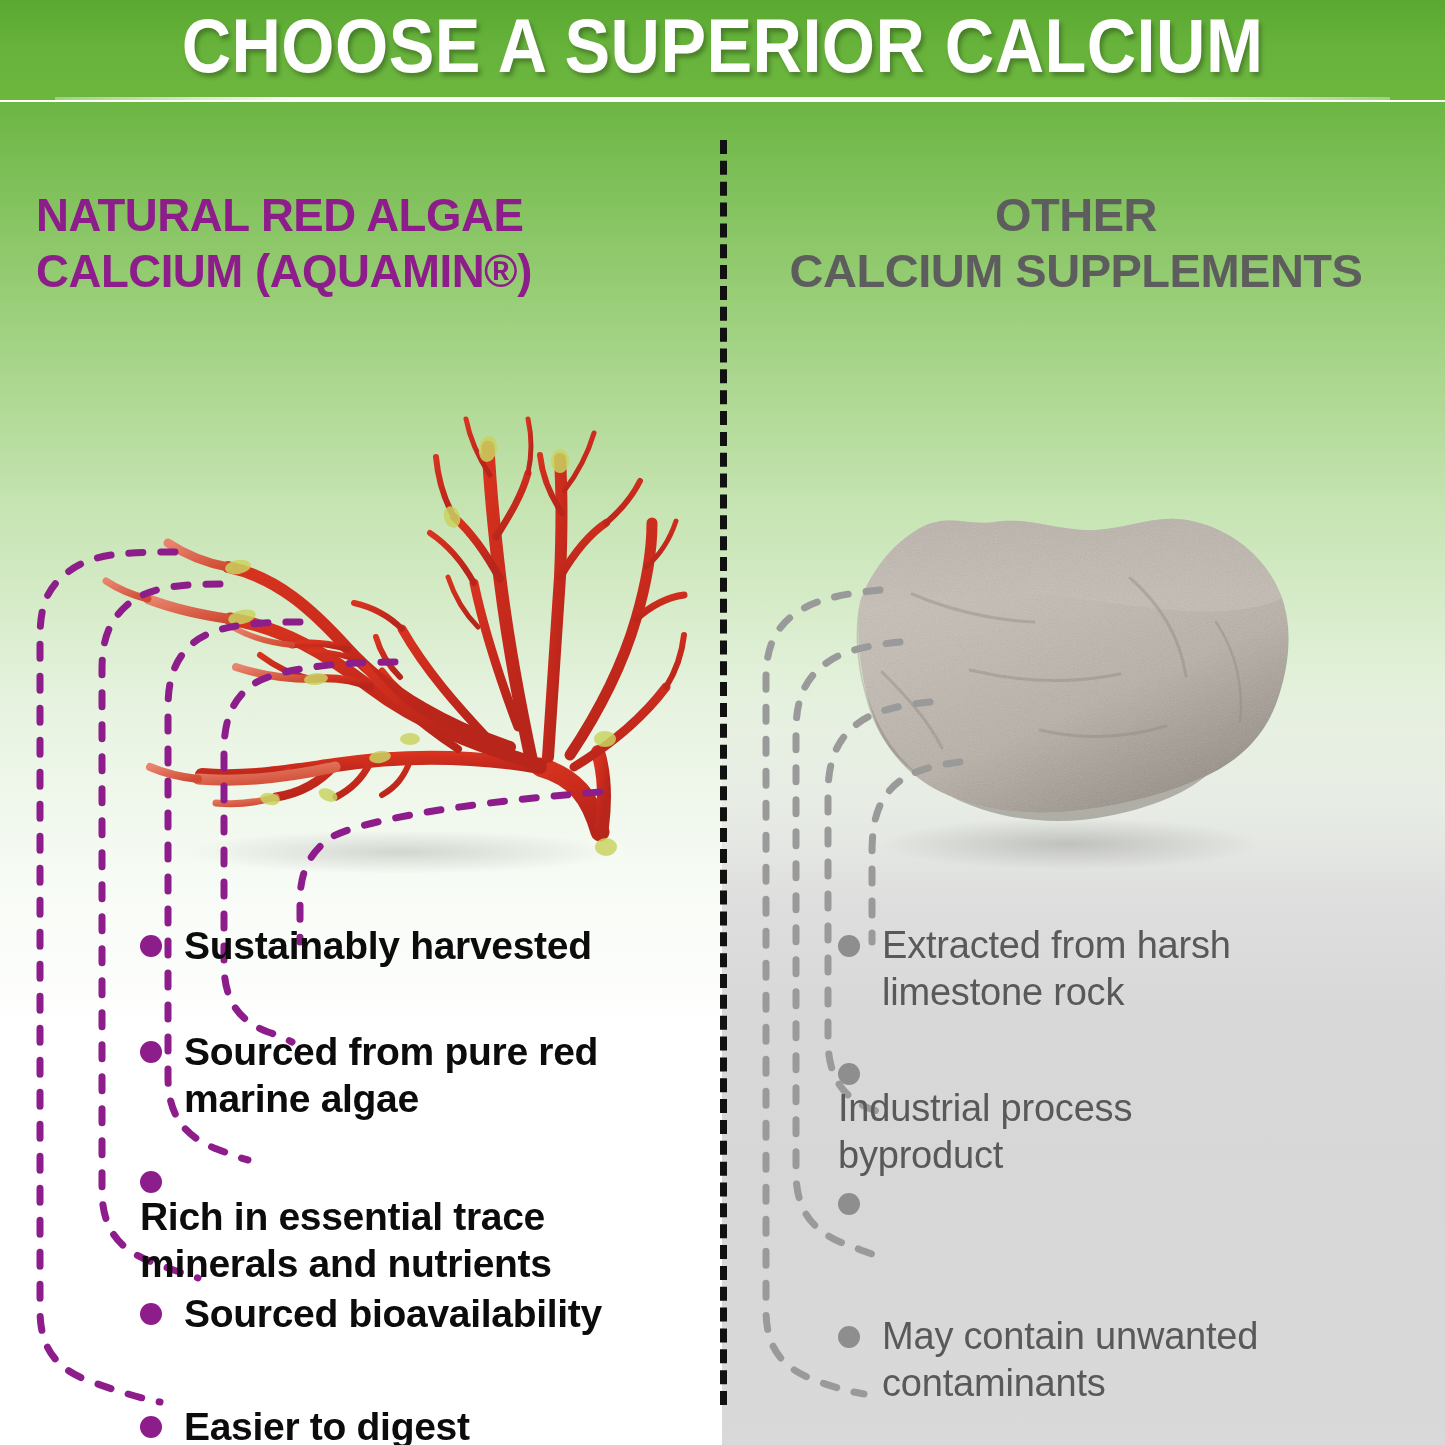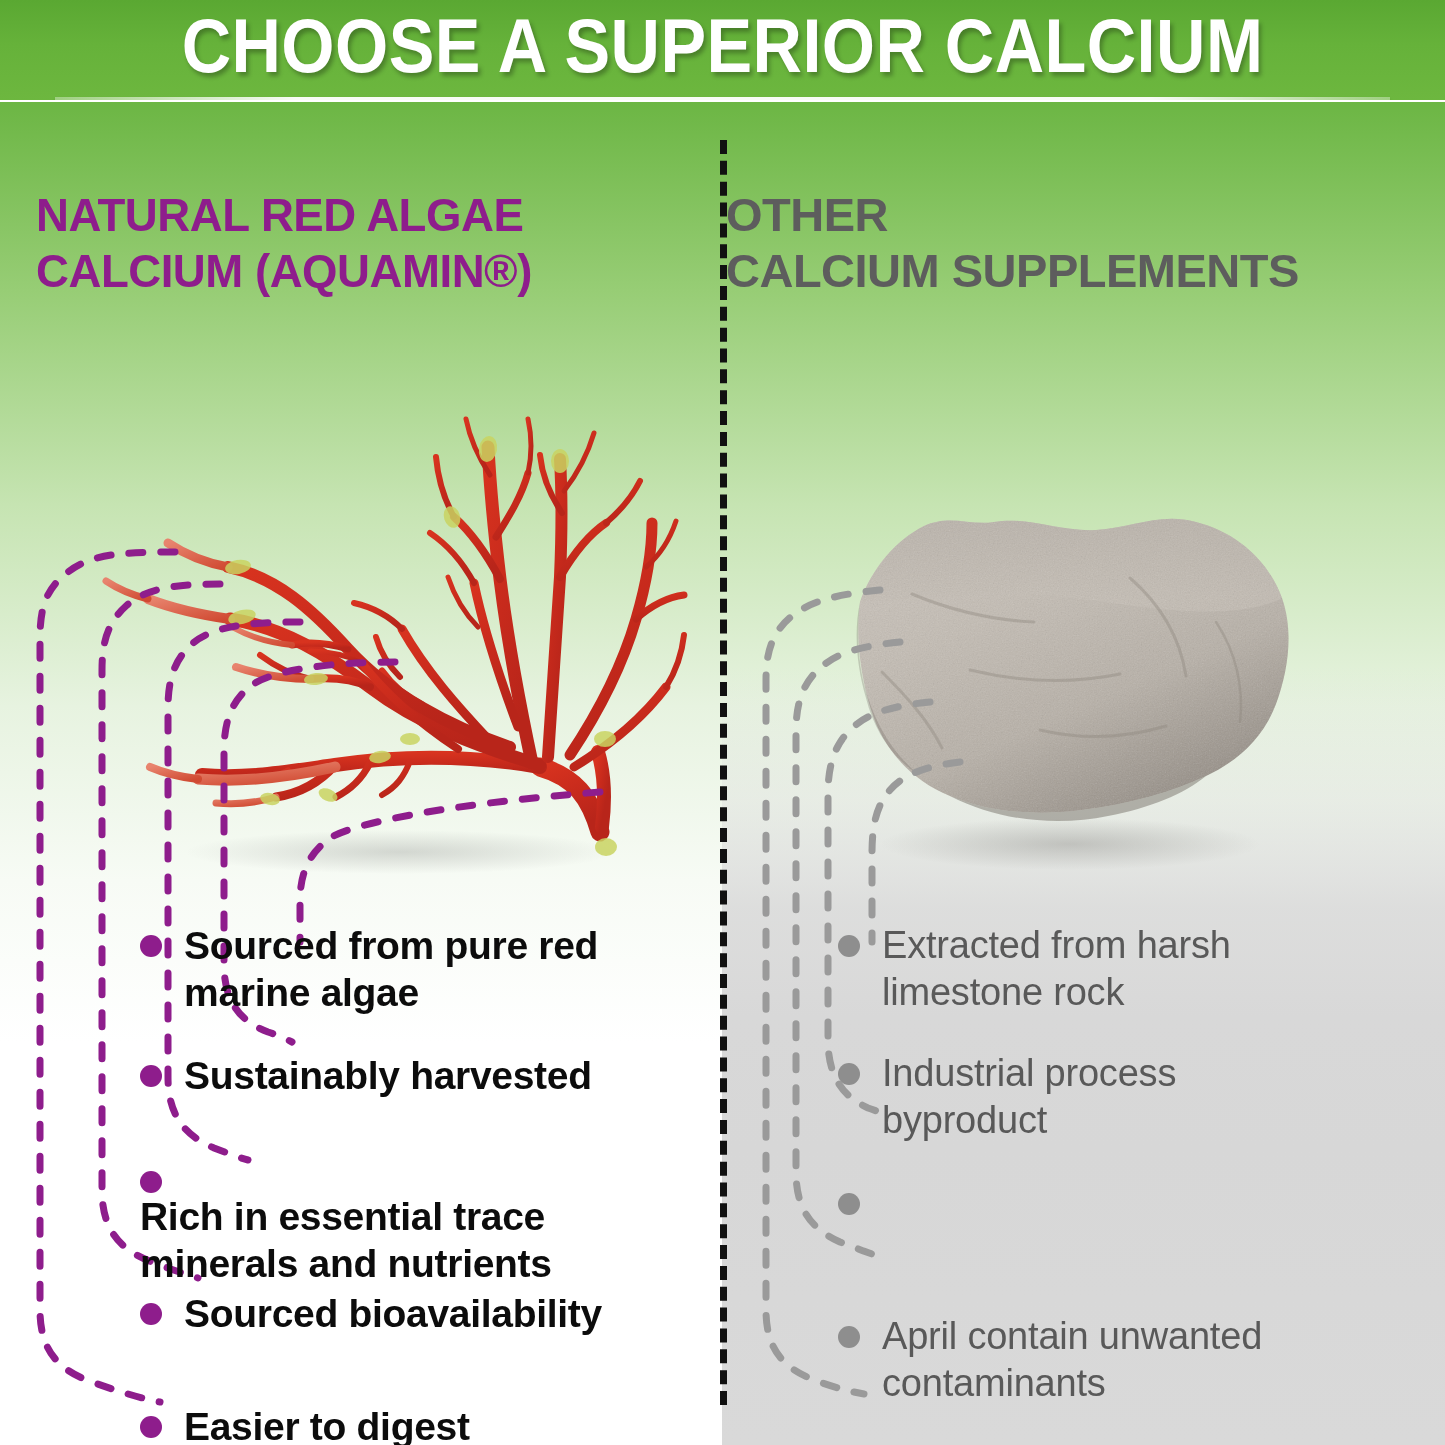--- a/index.html
+++ b/index.html
@@ -67,20 +67,21 @@
   }
   #heading-left {
     left:36px; top:85px; width:660px;
     color:#8e1d8c;
     text-align:left;
     transform:scaleX(0.97); transform-origin:0 50%;
   }
   #heading-right {
     left:726px; top:85px; width:700px;
     color:#5d5d5d;
+    text-align:center;
   }
 
   
   #algae-img  { position:absolute; left:70px;  top:225px; width:620px; height:560px; }
   #rock-img   { position:absolute; left:820px; top:380px; width:480px; height:400px; }
 
   
   #connectors { position:absolute; left:0; top:0; width:1445px; height:1343px; pointer-events:none; }
 
   
@@ -323,29 +324,29 @@
       <path d="M930 600 C 890 604 866 612 850 628 C 834 644 828 664 828 692
                L 828 938 C 828 978 846 996 868 1006
                C 880 1010 886 1013 890 1014"></path>
 
       <path d="M960 660 C 926 664 904 672 890 688 C 876 704 872 724 872 752
                L 872 840"></path>
     </g>
   </svg>
 
   <div class="bullet-list" id="list-left">
+    <div class="bullet-row" style="height:106px;">
+      <span class="bullet-dot"></span>
+      <span class="bullet-text">Sustainably harvested</span>
+    </div>
     <div class="bullet-row" style="height:130px;">
       <span class="bullet-dot"></span>
       <span class="bullet-text">Sourced from pure red
 marine algae</span>
     </div>
-    <div class="bullet-row" style="height:106px;">
-      <span class="bullet-dot"></span>
-      <span class="bullet-text">Sustainably harvested</span>
-    </div>
     <div class="bullet-row" style="height:132px;flex-direction:column;">
       <span class="bullet-dot"></span>
       <span class="bullet-text">Rich in essential trace
 minerals and nutrients</span>
     </div>
     <div class="bullet-row" style="height:113px;">
       <span class="bullet-dot"></span>
       <span class="bullet-text">Sourced bioavailability</span>
     </div>
     <div class="bullet-row">
@@ -353,28 +354,28 @@
       <span class="bullet-text">Easier to digest</span>
     </div>
   </div>
 
   <div class="bullet-list" id="list-right">
     <div class="bullet-row" style="height:128px;">
       <span class="bullet-dot"></span>
       <span class="bullet-text">Extracted from harsh
 limestone rock</span>
     </div>
-    <div class="bullet-row" style="height:130px;">
+    <div class="bullet-row" style="height:130px;flex-direction:column;">
       <span class="bullet-dot"></span>
       <span class="bullet-text">Industrial process
 byproduct</span>
     </div>
     <div class="bullet-row" style="height:133px;">
       <span class="bullet-dot"></span>
     </div>
     <div class="bullet-row">
       <span class="bullet-dot"></span>
-      <span class="bullet-text">April contain unwanted
+      <span class="bullet-text">May contain unwanted
 contaminants</span>
     </div>
   </div>
 
 </div>
 
 </body></html>

